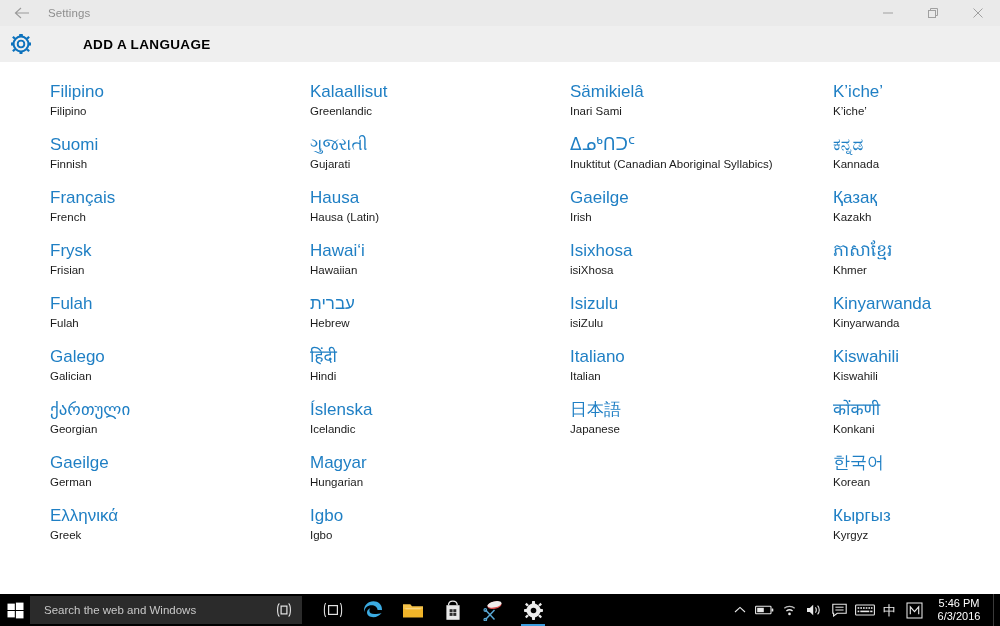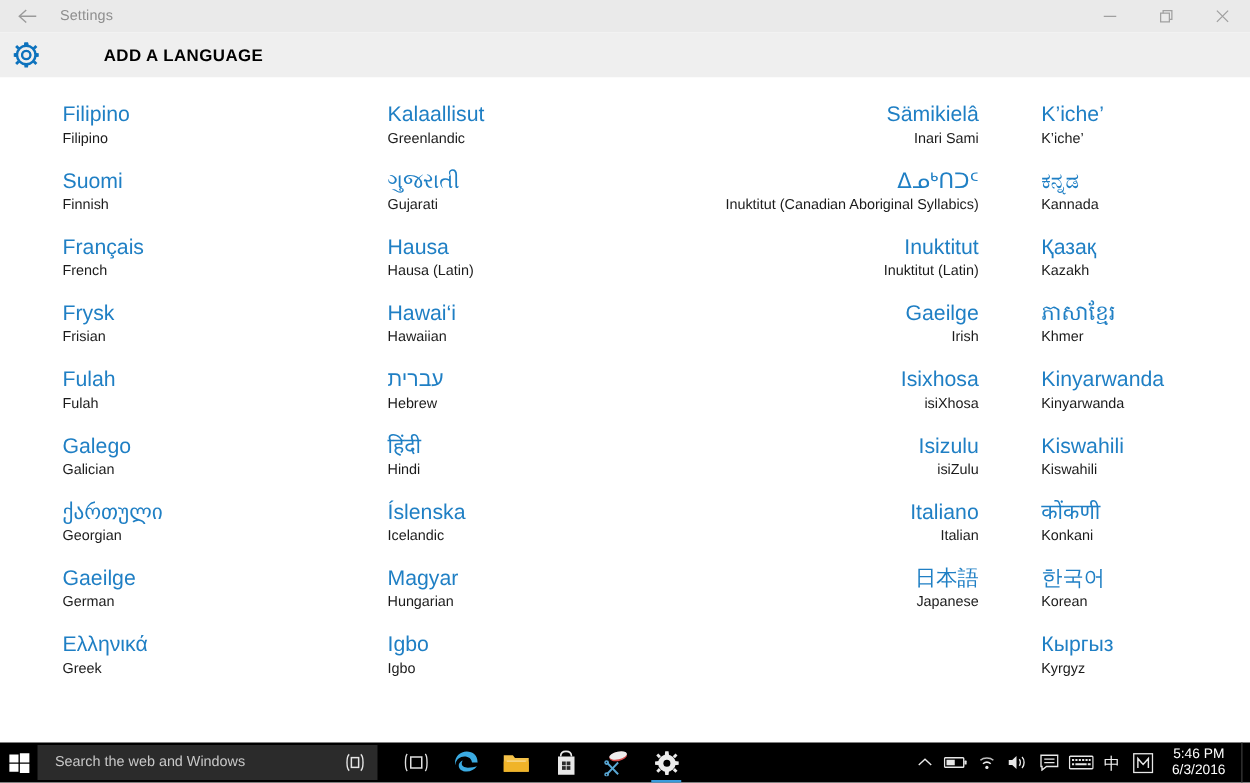--- a/index.html
+++ b/index.html
@@ -103,21 +103,21 @@
     background: #ffffff;
     display: flex;
     padding-top: 19px;
     box-sizing: border-box;
   }
   .lang-column {
     flex: 0 0 auto;
   }
   .lang-column.col-0 { width: 260px; padding-left: 50px; }
   .lang-column.col-1 { width: 260px; padding-left: 50px; }
-  .lang-column.col-2 { width: 263px; padding-left: 50px; text-align: right; }
+  .lang-column.col-2 { width: 263px; padding-left: 50px; }
   .lang-column.col-3 { width: 217px; padding-left: 50px; }
   .lang-column { box-sizing: border-box; }
 
   .lang-item {
     height: 53px;
     cursor: default;
   }
   .lang-native {
     display: block;
     font-size: 17px;
@@ -389,24 +389,20 @@
     <div class="lang-column col-2">
       <div class="lang-item">
         <span class="lang-native">Sämikielâ</span>
         <span class="lang-english">Inari Sami</span>
       </div>
       <div class="lang-item">
         <span class="lang-native">ᐃᓄᒃᑎᑐᑦ</span>
         <span class="lang-english">Inuktitut (Canadian Aboriginal Syllabics)</span>
       </div>
       <div class="lang-item">
-        <span class="lang-native">Inuktitut</span>
-        <span class="lang-english">Inuktitut (Latin)</span>
-      </div>
-      <div class="lang-item">
         <span class="lang-native">Gaeilge</span>
         <span class="lang-english">Irish</span>
       </div>
       <div class="lang-item">
         <span class="lang-native">Isixhosa</span>
         <span class="lang-english">isiXhosa</span>
       </div>
       <div class="lang-item">
         <span class="lang-native">Isizulu</span>
         <span class="lang-english">isiZulu</span>

